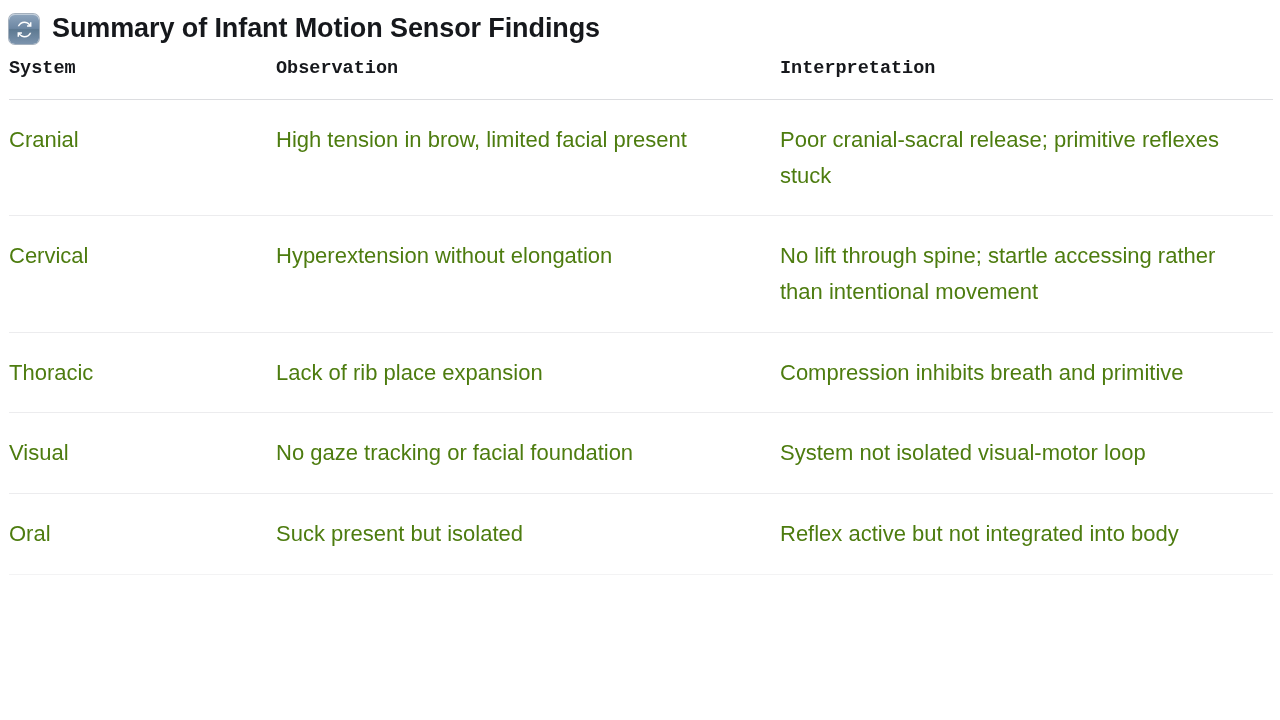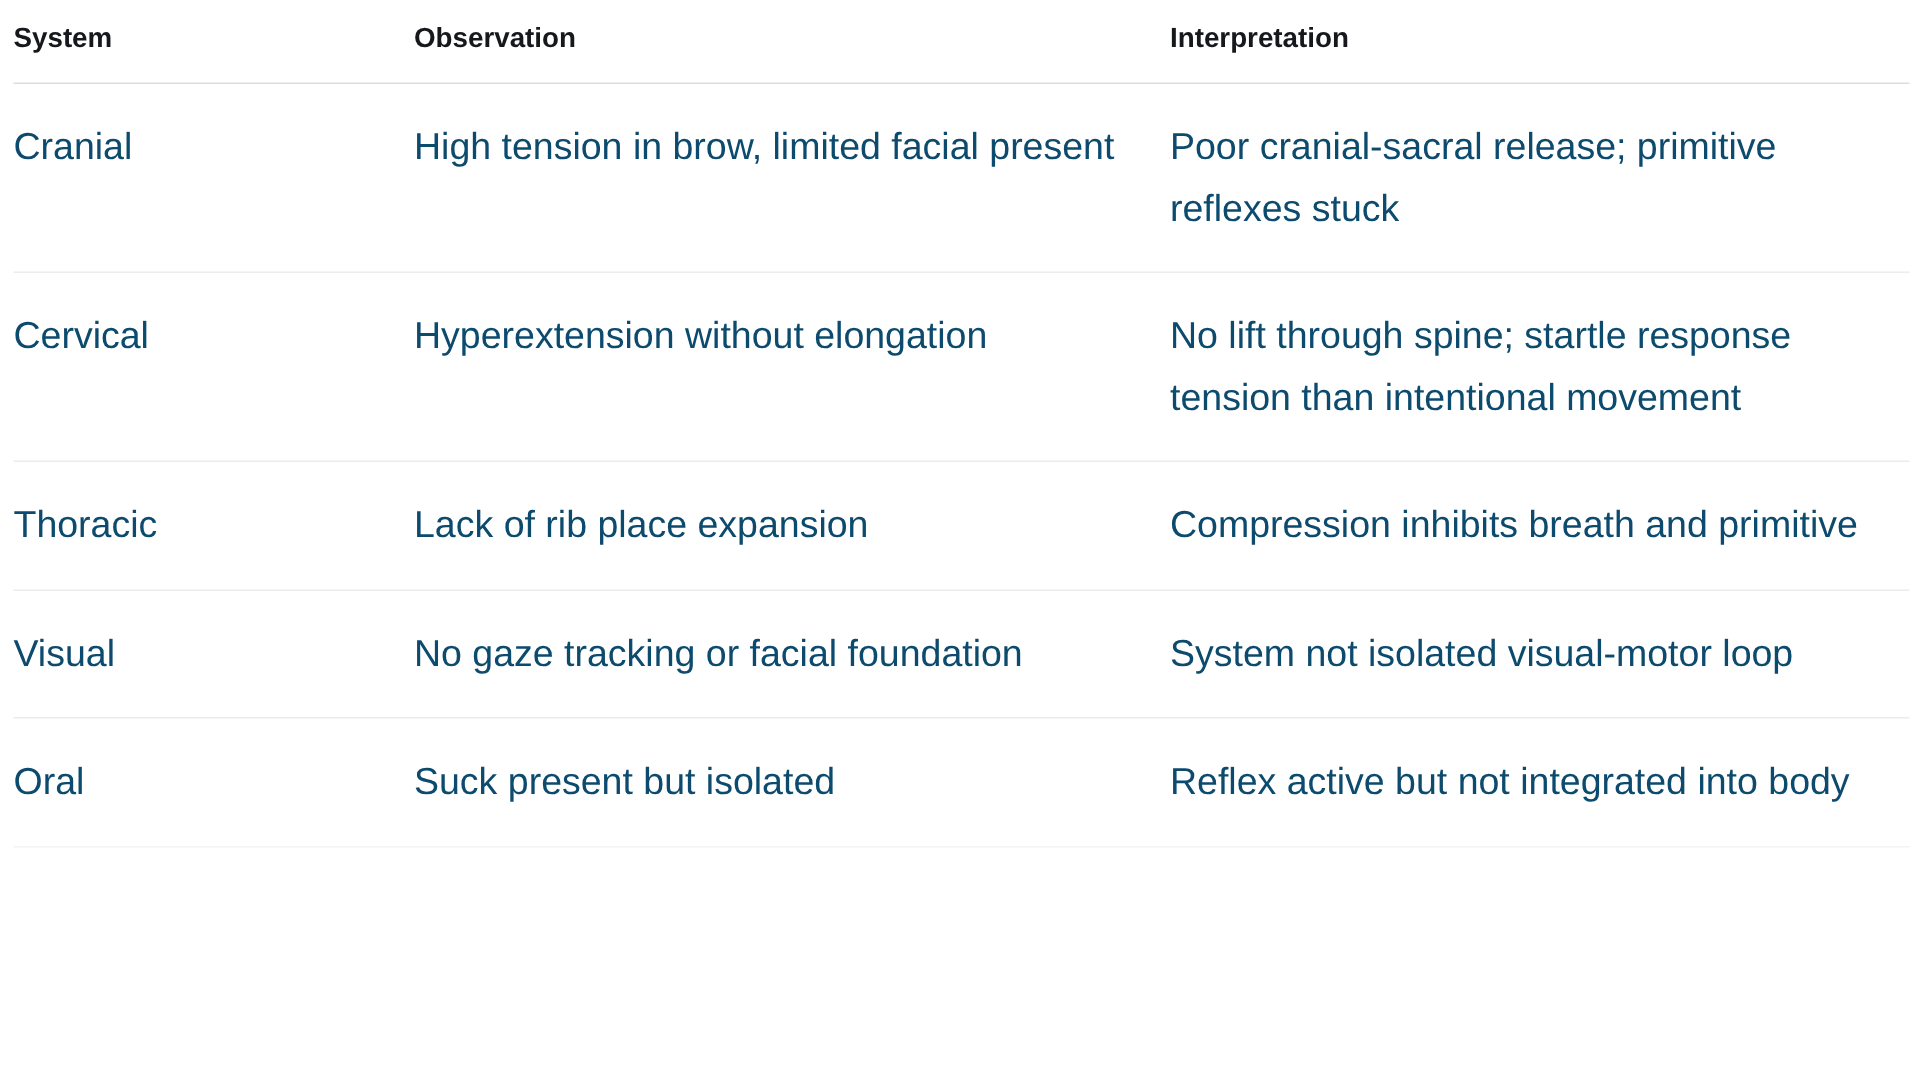--- a/index.html
+++ b/index.html
@@ -72,42 +72,54 @@
 
   table.findings thead th {
     text-align: left;
     font-size: 18.5px;
     font-weight: 700;
     color: #16181c;
     padding: 0 18px 19px 0;
     vertical-align: bottom;
     border-bottom: 1px solid #dcdde0;
     line-height: 1.2;
+    font-family: Liberation Mono, monospace;
   }
 
   table.findings tbody td {
     text-align: left;
-    font-size: 25px;
+    font-size: 22px;
     font-weight: 400;
-    color: #0c4a6e;
+    color: #4d7c0f;
     padding: 22px 26px 22px 0;
     vertical-align: top;
     line-height: 1.62;
     border-bottom: 1px solid #ececee;
   }
   table.findings tbody tr:last-child td {
     border-bottom: 1px solid #f3f3f4;
   }
   table.findings tbody td.col-system { padding-right: 10px; }
 </style>
 </head>
 <body>
 
 <div class="page">
 
+  <div class="title-row">
+    <span class="sync-icon">
+      <svg width="21" height="21" viewBox="0 0 24 24" aria-hidden="true">
+        <g fill="#ffffff">
+          <path d="M12 4.6c2.05 0 3.86 1.0 4.98 2.53l-2.06.0 0 1.72 5.02 0 0-5.02-1.72 0 0 2.06C16.72 3.98 14.5 2.88 12 2.88c-3.6 0-6.64 2.3-7.78 5.5l1.73 .0C6.93 6.06 9.25 4.6 12 4.6z"></path>
+          <path d="M12 19.4c-2.05 0-3.86-1.0-4.98-2.53l2.06 0 0-1.72-5.02 0 0 5.02 1.72 0 0-2.06c1.5 1.91 3.72 3.01 6.22 3.01 3.6 0 6.64-2.3 7.78-5.5l-1.73 0C17.07 17.94 14.75 19.4 12 19.4z"></path>
+        </g>
+      </svg>
+    </span>
+    <span class="page-title">Summary of Infant Motion Sensor Findings</span>
+  </div>
 
   <div class="table-wrap">
     <table class="findings">
       <colgroup>
         <col class="c-system">
         <col class="c-observation">
         <col class="c-interp">
       </colgroup>
       <thead>
         <tr>
@@ -118,21 +130,21 @@
       </thead>
       <tbody>
         <tr>
           <td class="col-system">Cranial</td>
           <td>High tension in brow, limited facial present</td>
           <td>Poor cranial-sacral release; primitive reflexes stuck</td>
         </tr>
         <tr>
           <td class="col-system">Cervical</td>
           <td>Hyperextension without elongation</td>
-          <td>No lift through spine; startle response tension than intentional movement</td>
+          <td>No lift through spine; startle accessing rather than intentional movement</td>
         </tr>
         <tr>
           <td class="col-system">Thoracic</td>
           <td>Lack of rib place expansion</td>
           <td>Compression inhibits breath and primitive</td>
         </tr>
         <tr>
           <td class="col-system">Visual</td>
           <td>No gaze tracking or facial foundation</td>
           <td>System not isolated visual-motor loop</td>

